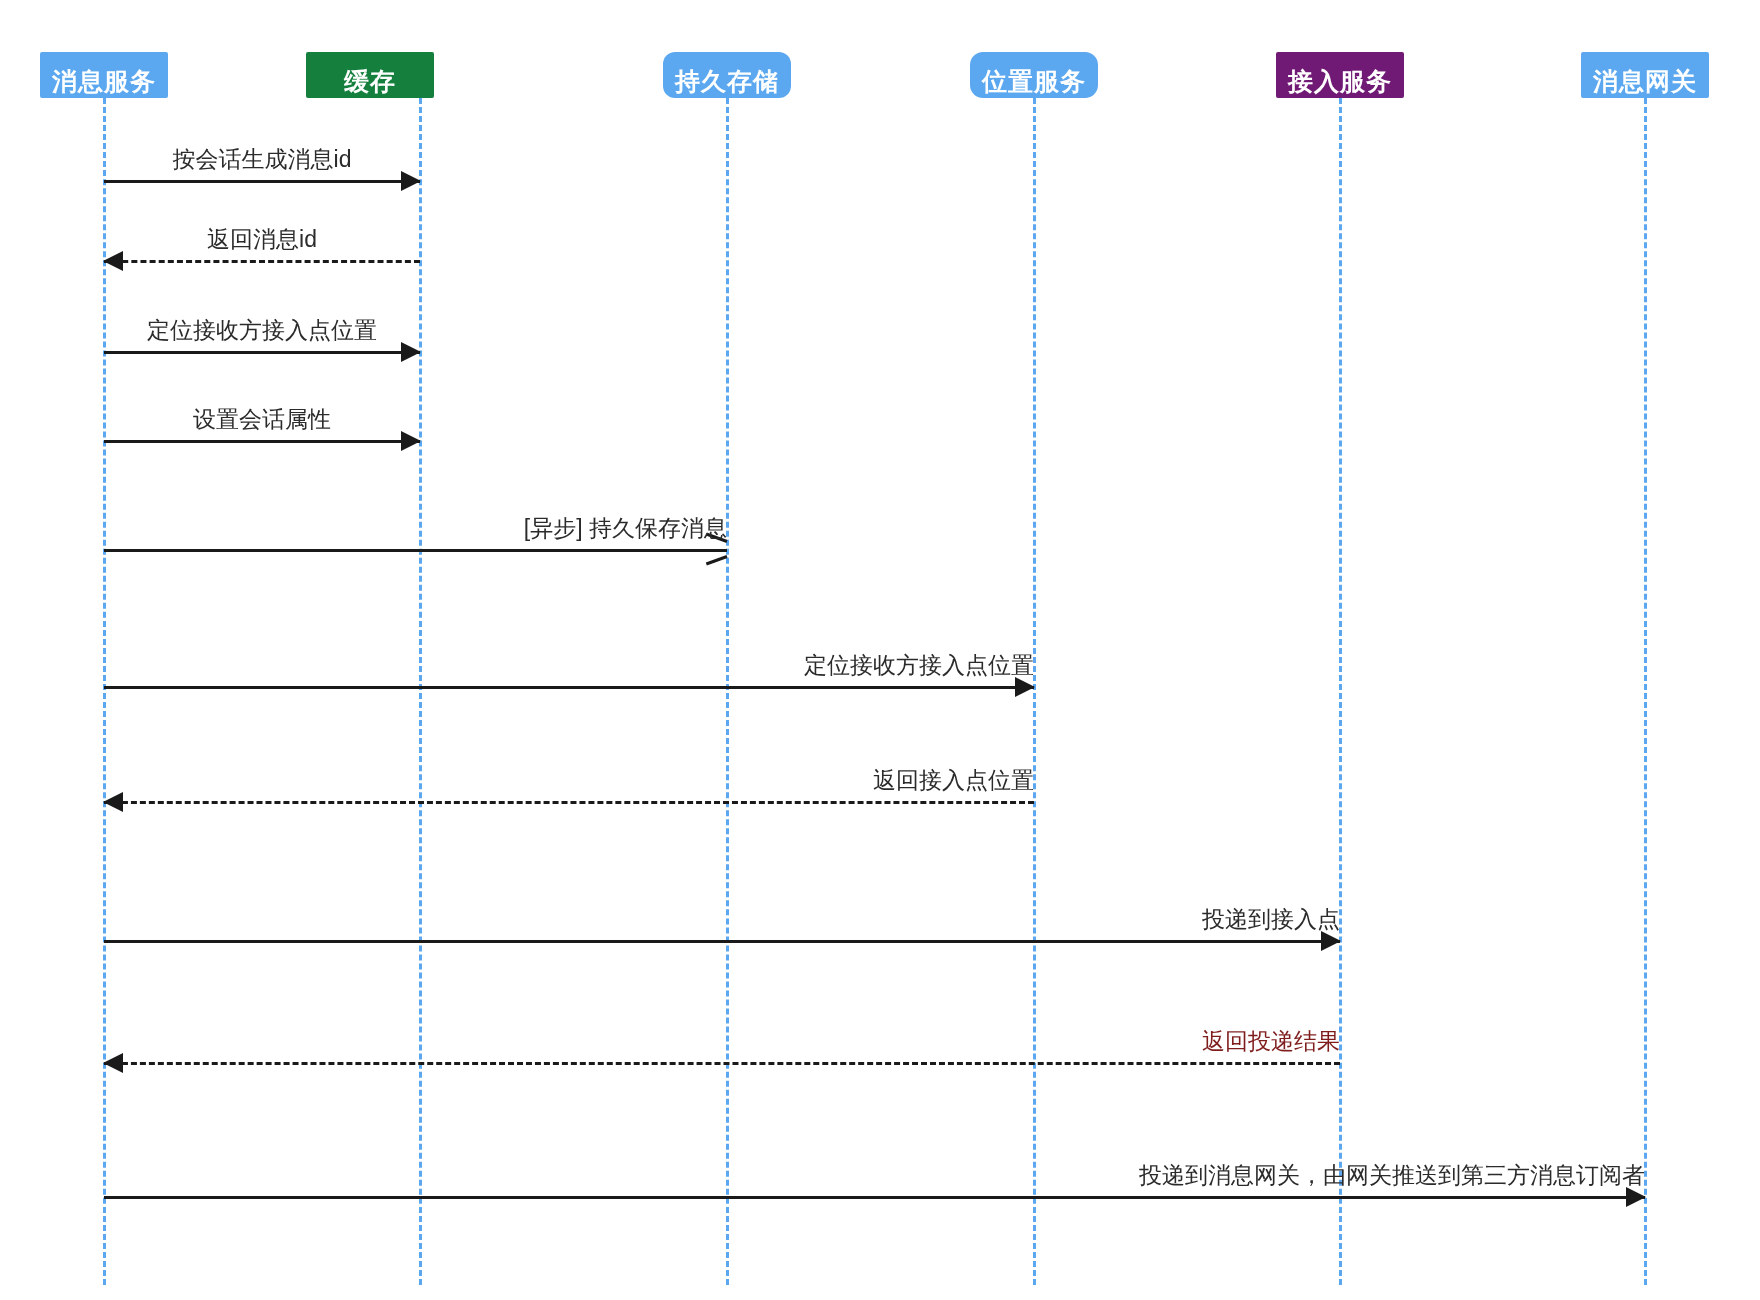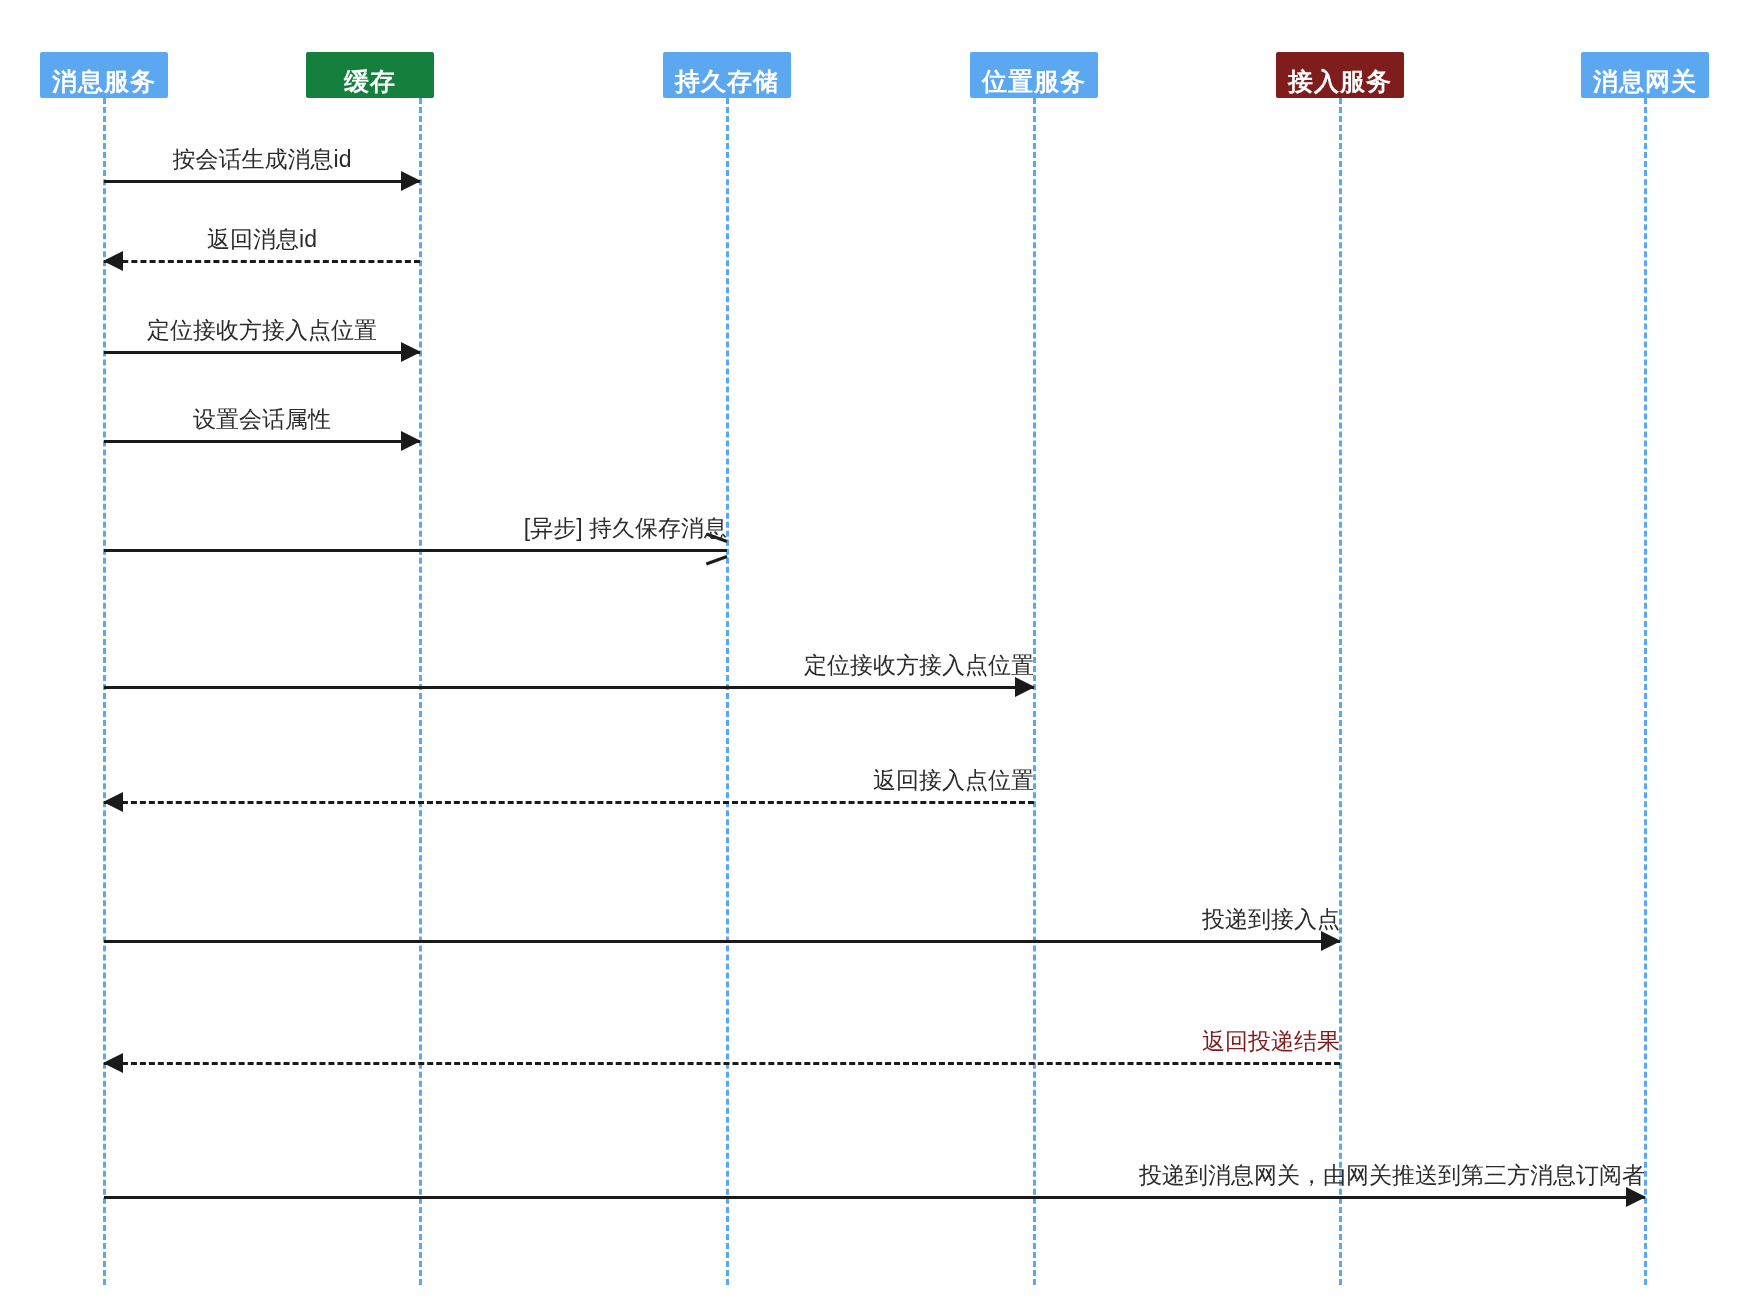--- a/index.html
+++ b/index.html
@@ -34,27 +34,27 @@
     <div class="lifeline" style="left: 726px; top: 98px; height: 1187px; border-left-color: rgb(92, 168, 240);"></div>
     <div class="lifeline" style="left: 1033px; top: 98px; height: 1187px; border-left-color: rgb(92, 168, 240);"></div>
     <div class="lifeline" style="left: 1339px; top: 98px; height: 1187px; border-left-color: rgb(92, 168, 240);"></div>
     <div class="lifeline" style="left: 1644px; top: 98px; height: 1187px; border-left-color: rgb(92, 168, 240);"></div>
     <div class="pbox" style="left: 40px; top: 52px; width: 128px; height: 46px; background: rgb(92, 168, 240); color: rgb(255, 255, 255);">
       <span>消息服务</span>
     </div>
     <div class="pbox" style="left: 306px; top: 52px; width: 128px; height: 46px; background: #15803d; color: rgb(255, 255, 255);">
       <span>缓存</span>
     </div>
-    <div class="pbox" style="left: 663px; top: 52px; width: 128px; height: 46px; background: rgb(92, 168, 240); color: rgb(255, 255, 255);">
+    <div class="pbox" style="left: 663px; top: 52px; width: 128px; height: 46px; background: rgb(92, 168, 240); color: rgb(255, 255, 255); border-radius: 12px;">
       <span>持久存储</span>
     </div>
-    <div class="pbox" style="left: 970px; top: 52px; width: 128px; height: 46px; background: rgb(92, 168, 240); color: rgb(255, 255, 255);">
+    <div class="pbox" style="left: 970px; top: 52px; width: 128px; height: 46px; background: rgb(92, 168, 240); color: rgb(255, 255, 255); border-radius: 13px;">
       <span>位置服务</span>
     </div>
-    <div class="pbox" style="left: 1276px; top: 52px; width: 128px; height: 46px; background: #7f1d1d; color: rgb(255, 255, 255);">
+    <div class="pbox" style="left: 1276px; top: 52px; width: 128px; height: 46px; background: #701a75; color: rgb(255, 255, 255);">
       <span>接入服务</span>
     </div>
     <div class="pbox" style="left: 1581px; top: 52px; width: 128px; height: 46px; background: rgb(92, 168, 240); color: rgb(255, 255, 255);">
       <span>消息网关</span>
     </div>
     <div class="msg solid" style="left: 104px; top: 180px; width: 316px;">
       <div class="line"></div>
       <div class="head r-filled"></div>
       <div class="label" style="color: rgb(43, 43, 43);">按会话生成消息id</div>
     </div>

